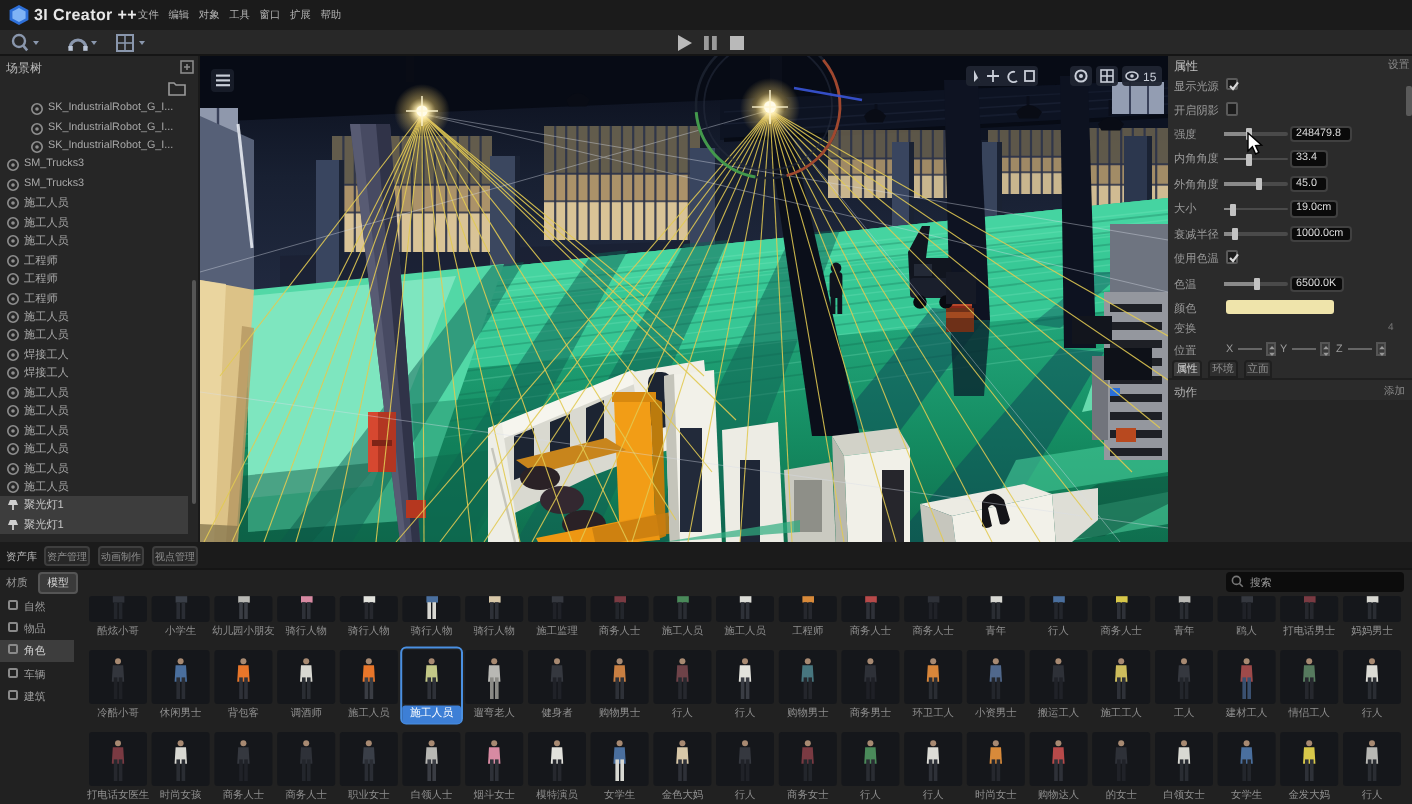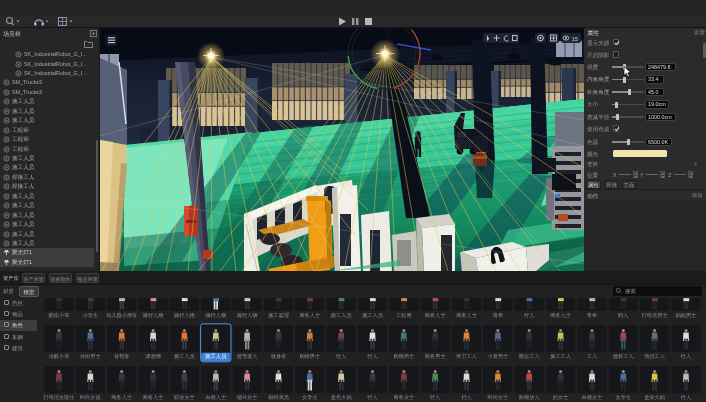--- a/index.html
+++ b/index.html
@@ -1,20 +1,34 @@
 <!DOCTYPE html>
 <html><head><meta charset="utf-8"><style>
 *{margin:0;padding:0;box-sizing:border-box}
 html,body{width:706px;height:402px;overflow:hidden;background:#1e1e1e;
  font-family:"Liberation Sans",sans-serif;-webkit-font-smoothing:antialiased}
 .abs{position:absolute}
 #stage{position:relative;width:706px;height:402px;background:#232323;overflow:hidden}
 </style></head>
 <body>
 <div id="stage">
+<div class="abs" style="left:0;top:0;width:706px;height:15px;background:#1b1b1b">
+      <svg class="abs" style="left:4px;top:2px" width="11" height="11" viewBox="0 0 11 11">
+        <polygon points="5.5,0.5 10.2,3 10.2,8 5.5,10.5 0.8,8 0.8,3" fill="#2d6fd8"></polygon>
+        <polygon points="5.5,2 8.8,3.8 8.8,7.2 5.5,9 2.2,7.2 2.2,3.8" fill="#7fb3f5"></polygon>
+      </svg>
+      <div class="abs" style="left:17px;top:3px;font-size:8px;font-weight:bold;color:#e8e8e8;letter-spacing:0.2px">3I Creator ++</div>
+      <div class="abs" style="left:69px;top:4px;font-size:5.2px;color:#b2b2b2">文件</div>
+      <div class="abs" style="left:84.2px;top:4px;font-size:5.2px;color:#b2b2b2">编辑</div>
+      <div class="abs" style="left:99.4px;top:4px;font-size:5.2px;color:#b2b2b2">对象</div>
+      <div class="abs" style="left:114.60000000000001px;top:4px;font-size:5.2px;color:#b2b2b2">工具</div>
+      <div class="abs" style="left:129.8px;top:4px;font-size:5.2px;color:#b2b2b2">窗口</div>
+      <div class="abs" style="left:145.0px;top:4px;font-size:5.2px;color:#b2b2b2">扩展</div>
+      <div class="abs" style="left:160.2px;top:4px;font-size:5.2px;color:#b2b2b2">帮助</div>
+    </div>
     <div class="abs" style="left:0;top:15px;width:706px;height:13px;background:#282828;border-bottom:1px solid #151515">
       <svg class="abs" style="left:5px;top:1px" width="16" height="11" viewBox="0 0 16 11">
         <circle cx="4.5" cy="4.5" r="3" fill="none" stroke="#8a97ad" stroke-width="1.2"></circle>
         <line x1="6.6" y1="6.8" x2="8.6" y2="9.2" stroke="#8a97ad" stroke-width="1.3"></line>
         <path d="M11.5 4.5 l3 0 l-1.5 2 z" fill="#8a97ad"></path>
       </svg>
       <svg class="abs" style="left:33px;top:1px" width="16" height="11" viewBox="0 0 16 11">
         <path d="M2 8 a4 4 0 0 1 8 0" fill="none" stroke="#8a97ad" stroke-width="1.6"></path>
         <rect x="1.2" y="7" width="2.2" height="2.4" fill="#b9c4d6"></rect>
         <rect x="8.6" y="7" width="2.2" height="2.4" fill="#b9c4d6"></rect>

